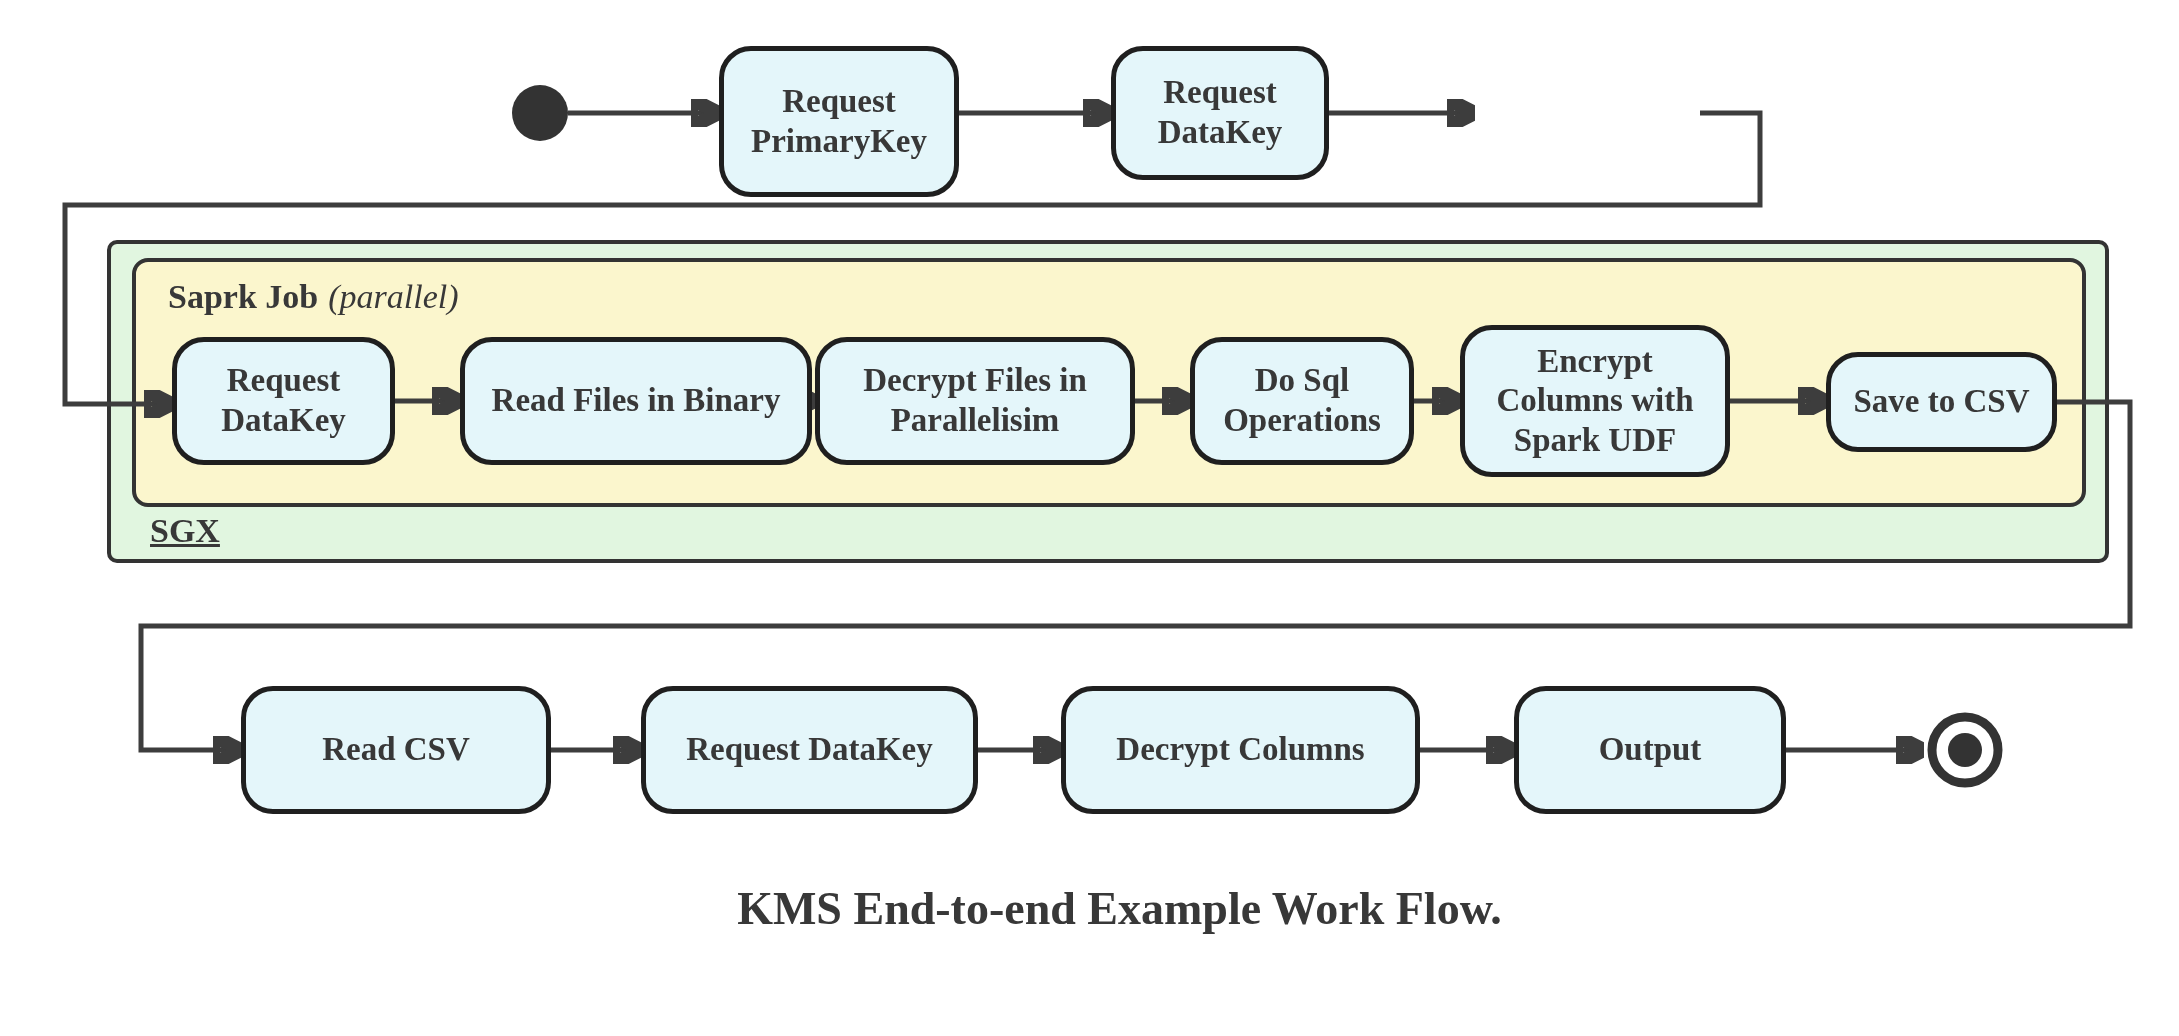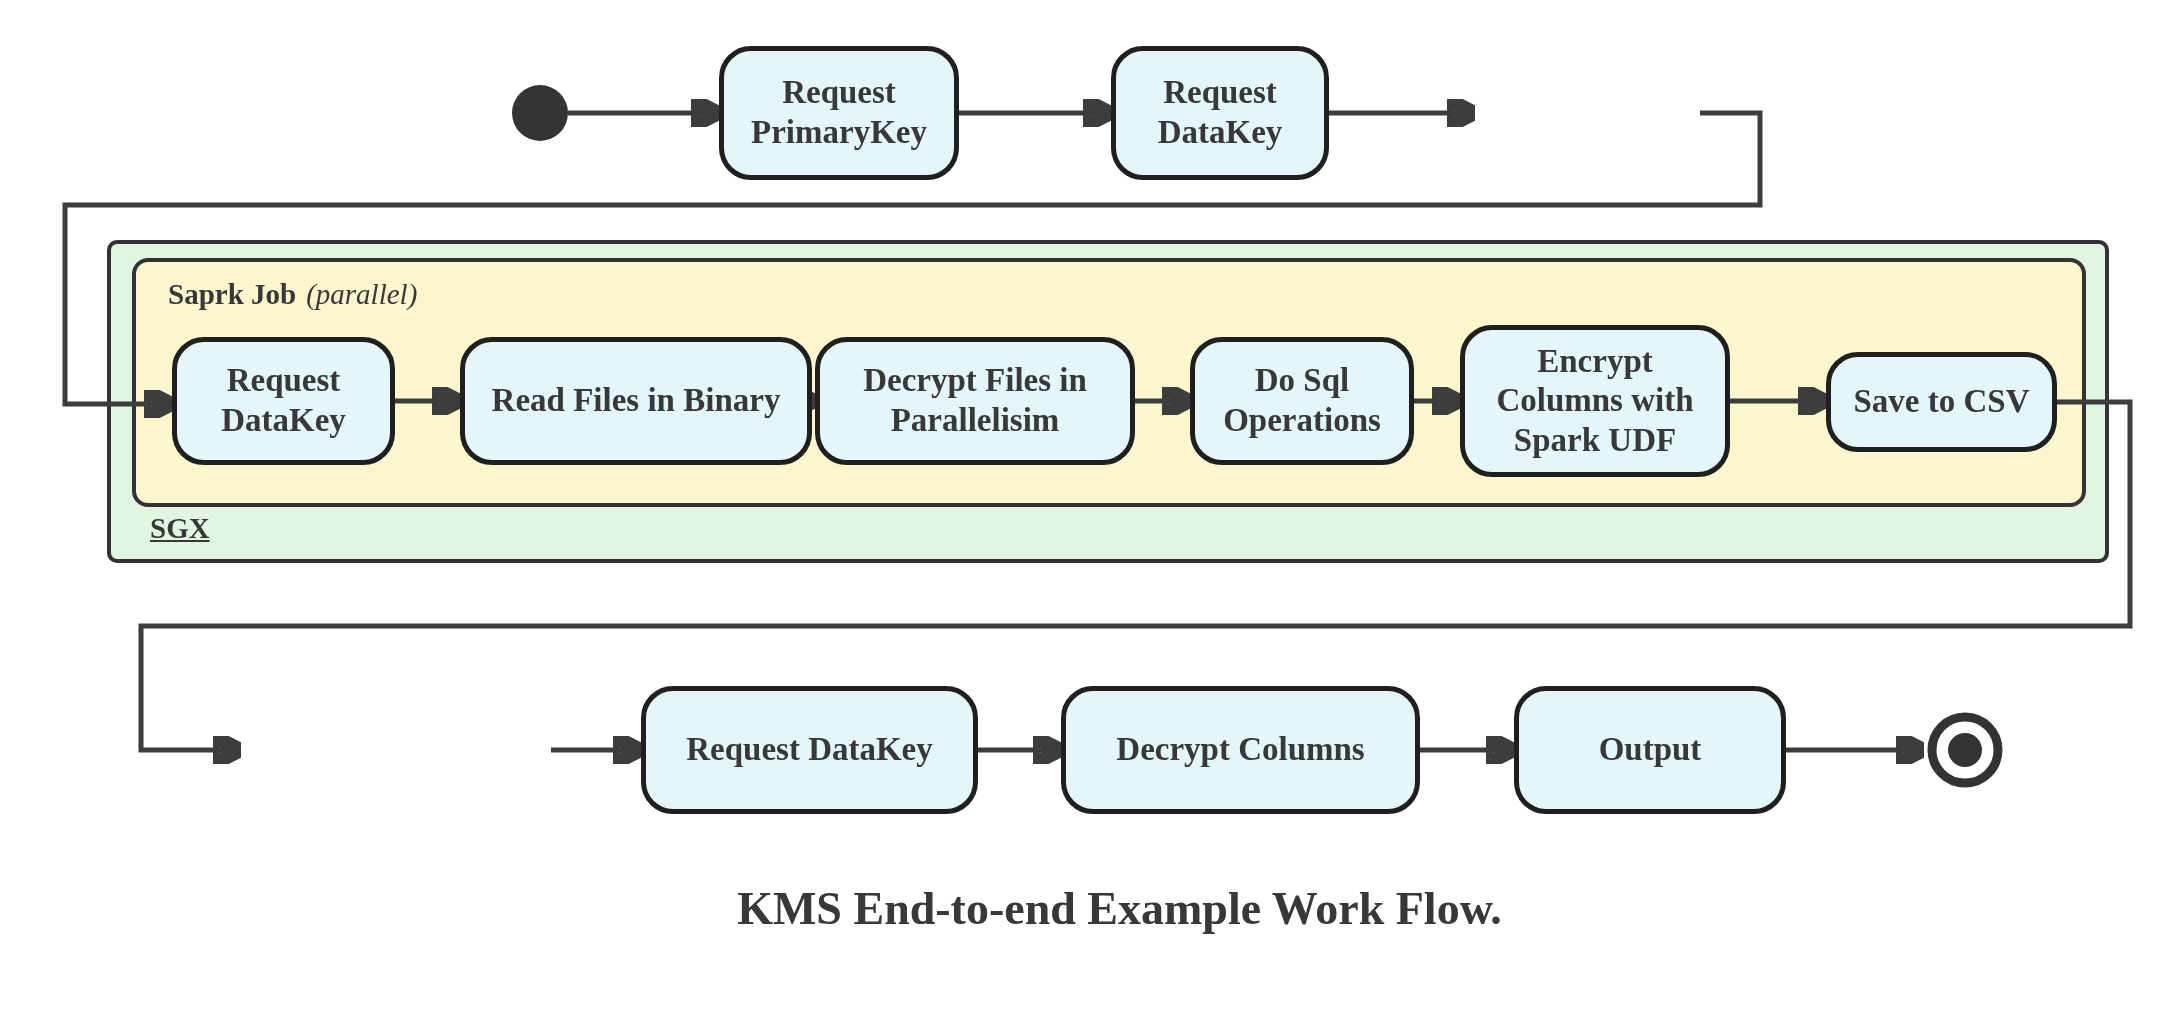--- a/index.html
+++ b/index.html
@@ -31,21 +31,21 @@
     background:var(--sgx_container_fill);
     border-radius:10px;
   }
   #spark-frame{
     left:132px;top:258px;width:1954px;height:249px;
     background:var(--spark_container_fill);
     border-radius:16px;
   }
   .frame-label{
     position:absolute;
-    font-size:29px;font-weight:bold;
+    font-size:34px;font-weight:bold;
     color:var(--text);
     white-space:nowrap;
   }
   #spark-label{left:168px;top:278px;}
   #spark-label .annot{font-weight:normal;font-style:italic;margin-left:10px;}
   #sgx-label{left:150px;top:512px;text-decoration:underline;}
   #connector-layer{
     position:absolute;left:0;top:0;width:2179px;height:1036px;
     z-index:3;
   }
@@ -117,21 +117,21 @@
     <path d="M978,750 H1047" marker-end="url(#ah)"></path>
     <path d="M1420,750 H1500" marker-end="url(#ah)"></path>
     <path d="M1786,750 H1910" marker-end="url(#ah)"></path>
 
     <g>
       <circle cx="1965" cy="750" r="33" fill="#ffffff" stroke="#333333" stroke-width="9"></circle>
       <circle cx="1965" cy="750" r="17" fill="#333333" stroke="none"></circle>
     </g>
   </svg>
 
-  <div class="action" style="left:719px;top:46px;width:240px;height:134px">
+  <div class="action" style="left:719px;top:46px;width:240px;height:151px">
     <span class="action-label">Request PrimaryKey</span>
   </div>
   <div class="action" style="left:1111px;top:46px;width:218px;height:134px">
     <span class="action-label">Request DataKey</span>
   </div>
 
   <div class="action" style="left:172px;top:337px;width:223px;height:128px">
     <span class="action-label">Request DataKey</span>
   </div>
   <div class="action" style="left:460px;top:337px;width:352px;height:128px">
@@ -143,20 +143,23 @@
   <div class="action" style="left:1190px;top:337px;width:224px;height:128px">
     <span class="action-label">Do Sql Operations</span>
   </div>
   <div class="action" style="left:1826px;top:352px;width:231px;height:100px">
     <span class="action-label">Save to CSV</span>
   </div>
   <div class="action" style="left:1460px;top:325px;width:270px;height:152px">
     <span class="action-label">Encrypt Columns with Spark UDF</span>
   </div>
 
+  <div class="action" style="left:241px;top:686px;width:310px;height:128px">
+    <span class="action-label">Read CSV</span>
+  </div>
   <div class="action" style="left:641px;top:686px;width:337px;height:128px">
     <span class="action-label">Request DataKey</span>
   </div>
   <div class="action" style="left:1061px;top:686px;width:359px;height:128px">
     <span class="action-label">Decrypt Columns</span>
   </div>
   <div class="action" style="left:1514px;top:686px;width:272px;height:128px">
     <span class="action-label">Output</span>
   </div>
 

